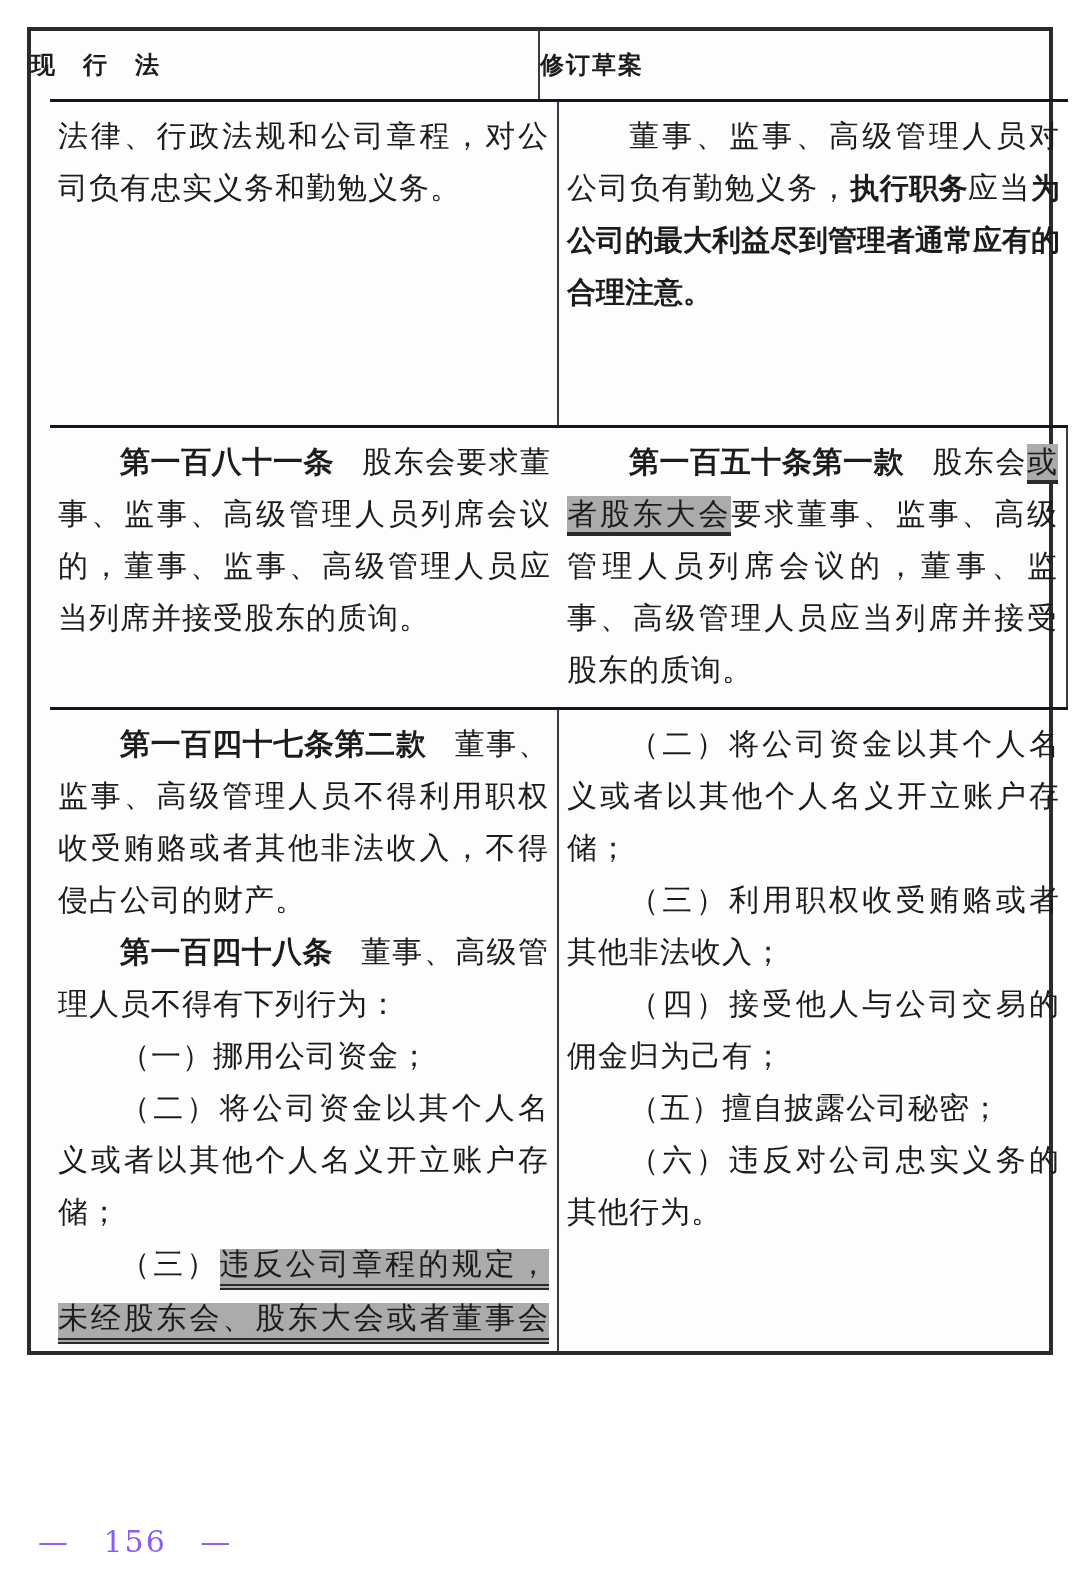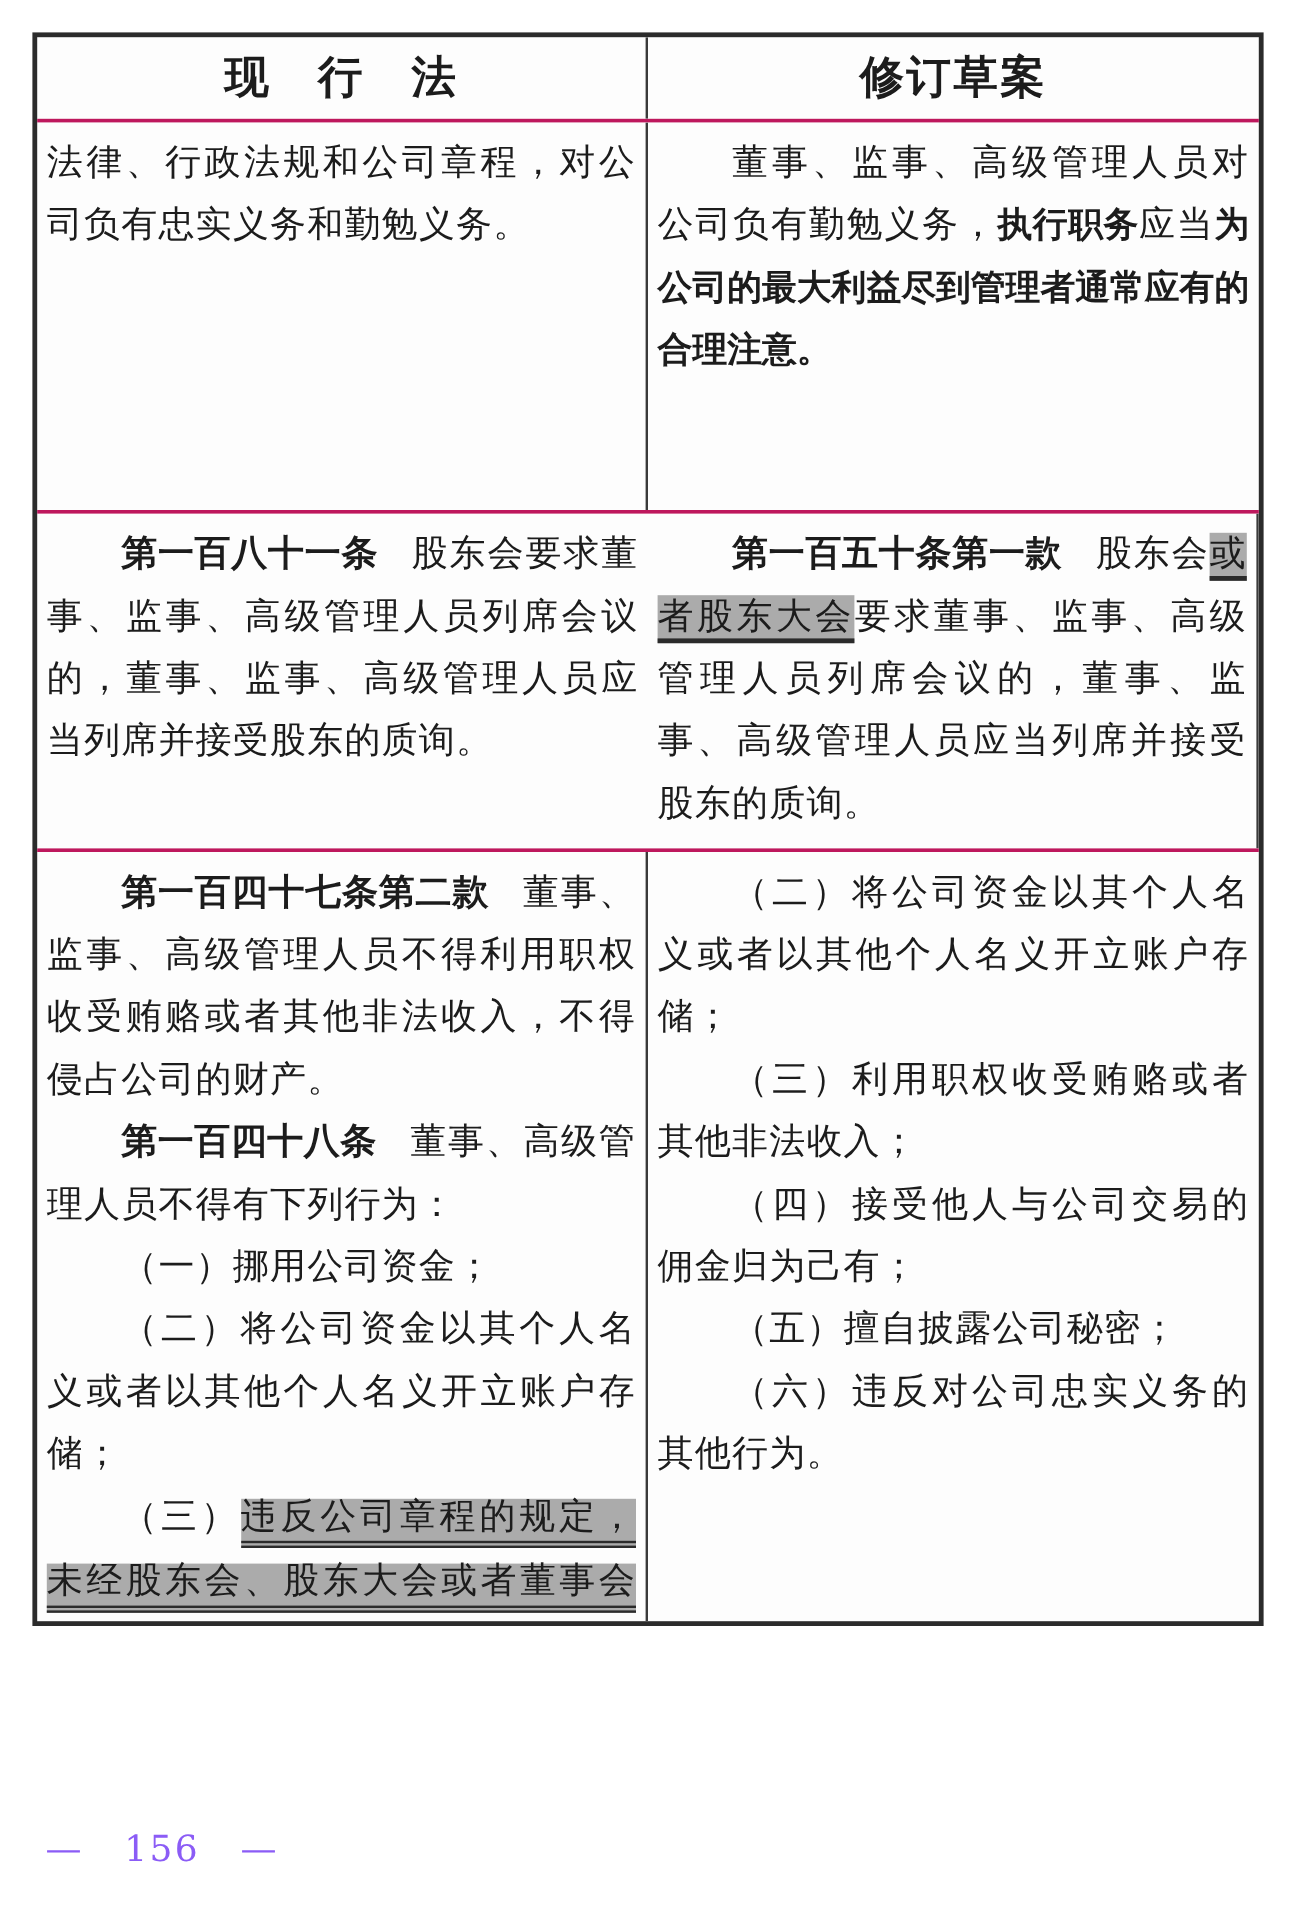--- a/index.html
+++ b/index.html
@@ -10,33 +10,33 @@
     position: relative;
   }
   .doc-table {
     position: absolute;
     left: 27px; top: 27px;
     width: 1026px;
     border: 4px solid #2b2b2b;
     background: #fdfdfd;
   }
   .row { display: flex; width: 100%; overflow: hidden; }
-  .row + .row { border-top: 3px solid #be185d; }
+  .row + .row { border-top: 3px solid #0f172a; margin-left: 19px; }
   .cell {
     width: 50%;
     padding: 8px 8px 0 8px;
     overflow: hidden;
   }
   .cell.left { border-right: 2px solid #3a3a3a; }
   .header-row { height: 68px; }
   .header-cell {
-    display: flex; align-items: center; justify-content: center;
+    display: flex; align-items: center; 
     font-family: "Liberation Sans", sans-serif;
     font-weight: bold;
-    font-size: 37px;
+    font-size: 24px;
     letter-spacing: 2px;
     padding: 0;
   }
   .r1 { height: 326px; }
   .r2 { height: 282px; }
   .r3 { height: 644px; }
   .p {
     font-size: 30px;
     line-height: 52px;
     letter-spacing: 1px;

